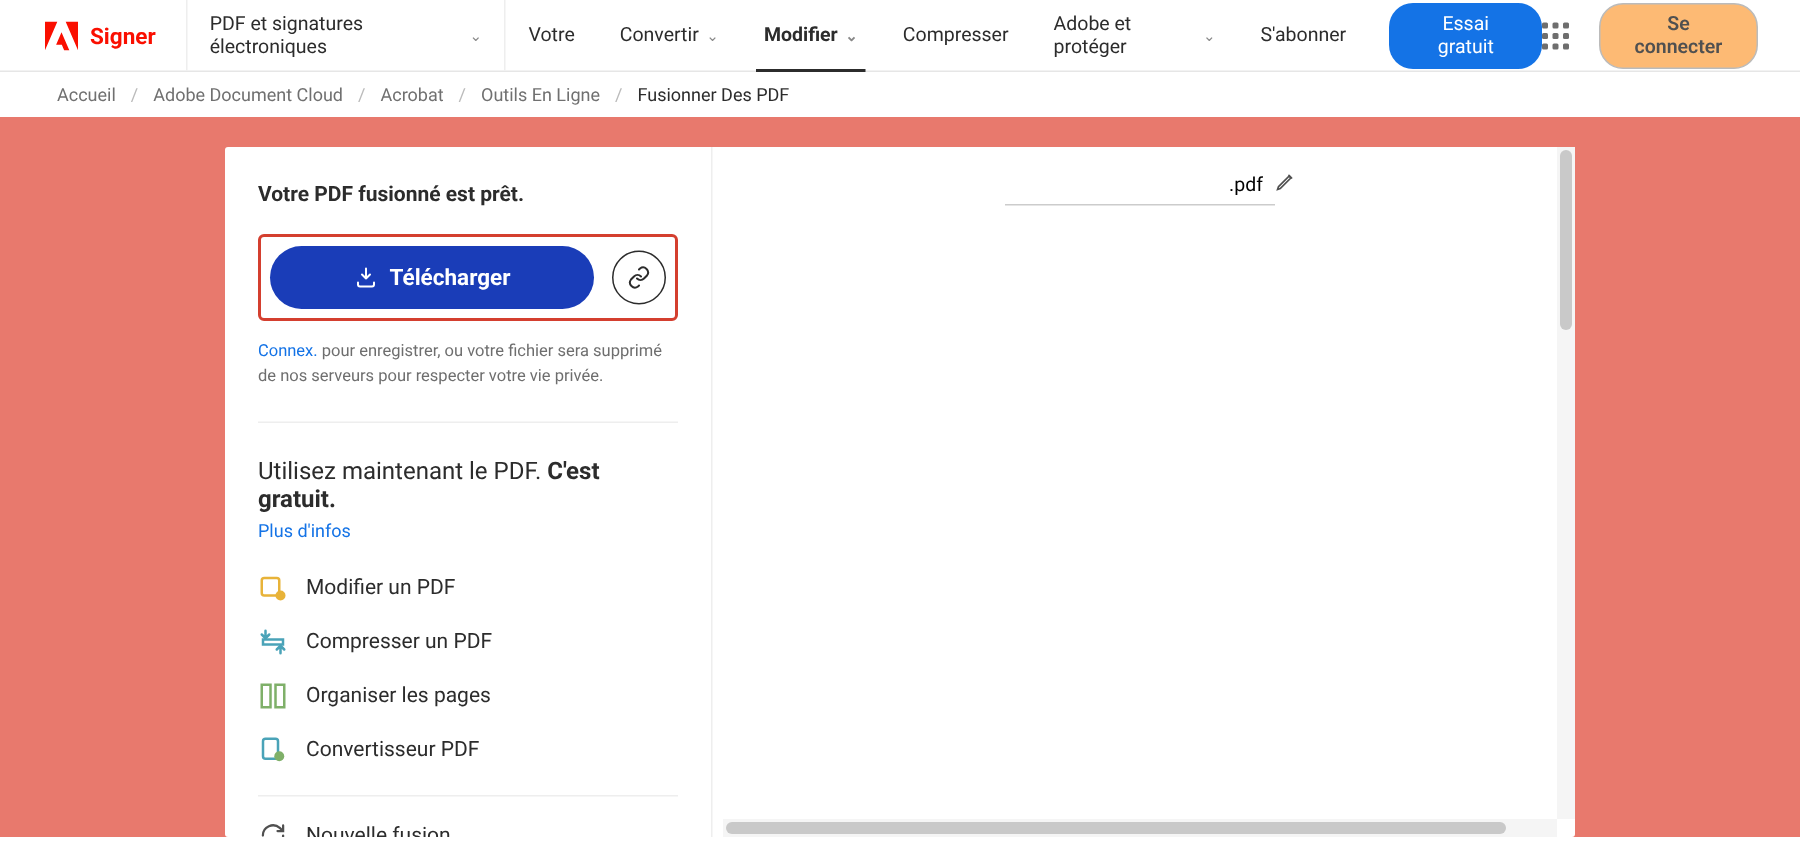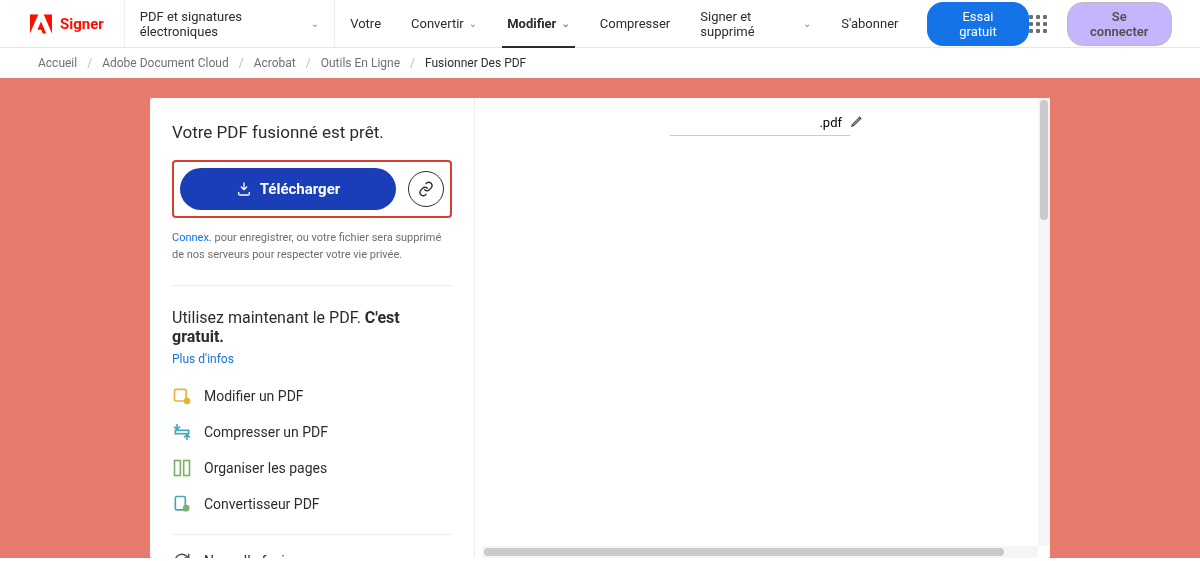--- a/index.html
+++ b/index.html
@@ -10,33 +10,33 @@
     .logo-svg { width: 22px; height: 22px; }
     .logo-text { font-weight: 700; color: #fa0f00; margin-left: 8px; font-size: 15px; }
     .nav-group { display: flex; align-items: center; height: 100%; }
     .nav-item { display: flex; align-items: center; height: 100%; padding: 0 15px; font-size: 13px; color: #2c2c2c; cursor: pointer; position: relative; }
     .nav-item.has-sep { border-right: 1px solid #eee; }
     .nav-item.active { font-weight: 700; }
     .nav-item.active::after { content: ""; position: absolute; bottom: -1px; left: 10px; right: 10px; height: 2px; background: #2c2c2c; }
     .chev { margin-left: 5px; font-size: 10px; color: #888; }
     .topnav-right { margin-left: auto; display: flex; align-items: center; gap: 20px; }
     .btn-primary { background: #1473e6; color: #fff; border: none; border-radius: 16px; padding: 7px 16px; font-size: 13px; font-weight: 400; cursor: pointer; }
-    .btn-outline { background: #c4b5fd; color: #505050; border: 1px solid #bbb; border-radius: 16px; padding: 6px 16px; font-size: 13px; font-weight: 600; cursor: pointer; }
+    .btn-outline { background: #fdba74; color: #505050; border: 1px solid #bbb; border-radius: 16px; padding: 6px 16px; font-size: 13px; font-weight: 600; cursor: pointer; }
     .grid-icon { width: 18px; height: 18px; display: grid; grid-template-columns: repeat(3, 4px); grid-template-rows: repeat(3, 4px); gap: 3px; cursor: pointer; }
     .grid-icon span { background: #6e6e6e; border-radius: 1px; }
 
     .breadcrumb { display: flex; align-items: center; padding: 8px 0 8px 38px; font-size: 12px; color: #707070; }
     .breadcrumb a { color: #707070; text-decoration: none; cursor: pointer; }
     .breadcrumb .sep { margin: 0 10px; color: #bbb; }
     .breadcrumb .current { color: #2c2c2c; }
 
     .stage { background: #e8796d; padding: 20px 0 0 0; display: flex; justify-content: center; }
     .canvas { background: #fff; width: 900px; height: 460px; display: flex; position: relative; border-radius: 2px; }
     .left-panel { width: 325px; border-right: 1px solid #eee; padding: 24px 22px 0 22px; overflow: hidden; }
-    .left-panel h2 { font-size: 17px; font-weight: 400; margin-bottom: 18px; }
+    .left-panel h2 { font-size: 14px; font-weight: 700; margin-bottom: 18px; }
     .dl-row { display: flex; align-items: center; gap: 12px; border: 2px solid #d43f2f; padding: 6px; border-radius: 4px; }
     .dl-btn { flex: 1; background: #1a3db8; color: #fff; border: none; border-radius: 22px; padding: 12px 20px; font-size: 15px; font-weight: 700; cursor: pointer; display: flex; align-items: center; justify-content: center; gap: 8px; }
     .link-circle { width: 36px; height: 36px; border: 1.5px solid #2c2c2c; border-radius: 50%; display: flex; align-items: center; justify-content: center; cursor: pointer; }
     .hint { font-size: 11px; color: #6e6e6e; margin-top: 12px; line-height: 1.5; }
     .hint a { color: #1473e6; text-decoration: none; cursor: pointer; }
     .divider { height: 1px; background: #eee; margin: 22px 0; }
     .sub-heading { font-size: 16px; margin-bottom: 4px; }
     .sub-heading b { font-weight: 700; }
     .more-link { color: #1473e6; font-size: 12px; text-decoration: none; cursor: pointer; }
     .tool-list { margin-top: 20px; display: flex; flex-direction: column; gap: 16px; }
@@ -77,21 +77,21 @@
         <span class="chev">⌄</span>
     </div>
     <div class="nav-item active">
       <span>Modifier</span>
         <span class="chev">⌄</span>
     </div>
     <div class="nav-item">
       <span>Compresser</span>
     </div>
     <div class="nav-item">
-      <span>Signer et supprimé</span>
+      <span>Adobe et protéger</span>
         <span class="chev">⌄</span>
     </div>
     <div class="nav-item">
       <span>S'abonner</span>
     </div>
   </div>
   <button class="btn-primary" style="margin-left:14px;">Essai gratuit</button>
   <div class="topnav-right">
     <div class="grid-icon">
       <span></span>

